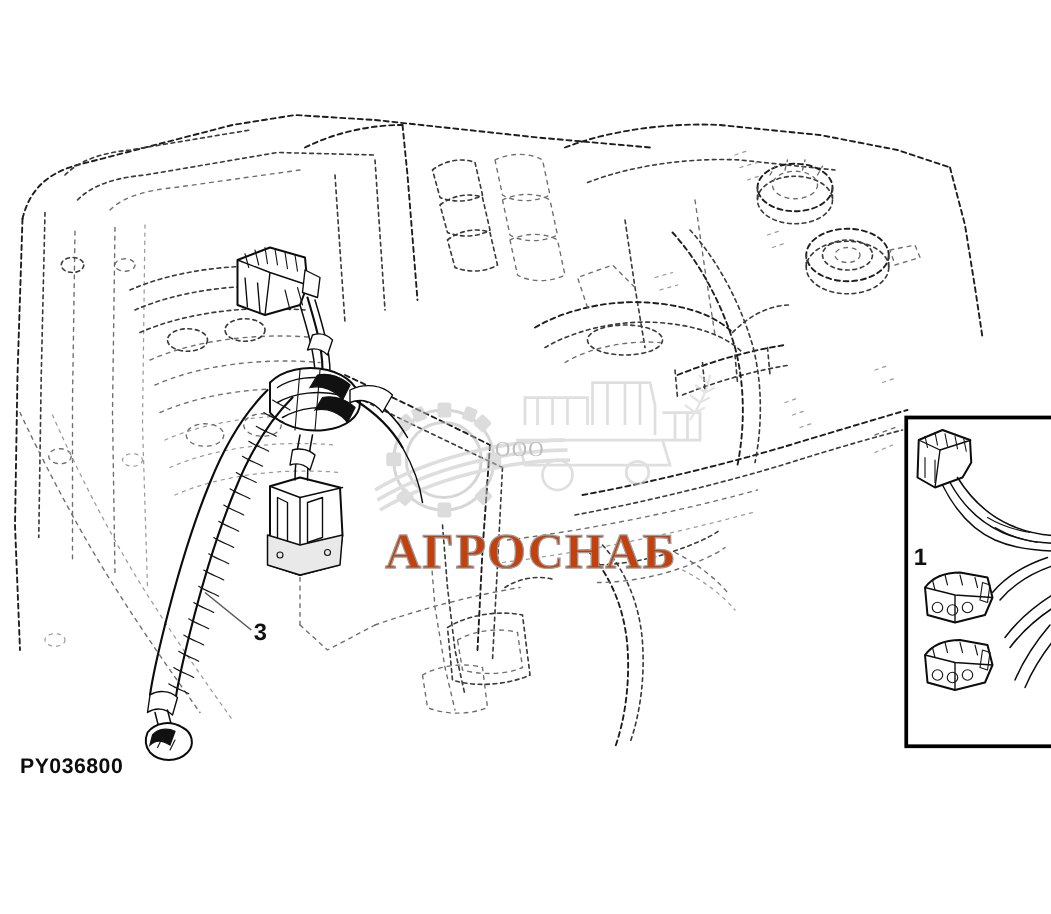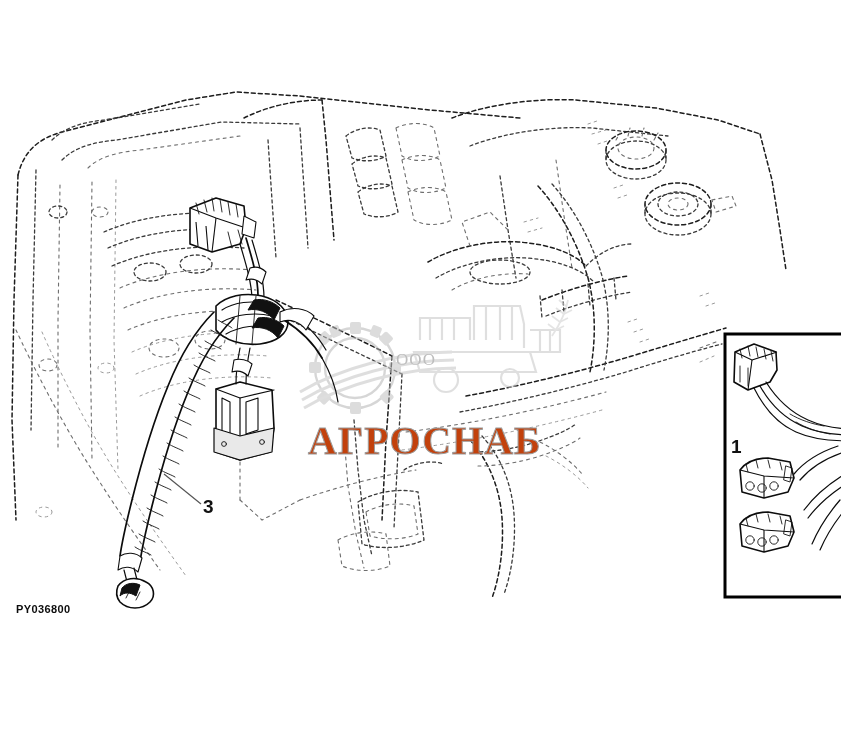--- a/index.html
+++ b/index.html
@@ -3,21 +3,21 @@
 <meta charset="utf-8">
 <style>
   html,body{margin:0;padding:0;background:#ffffff;}
   body{width:841px;height:731px;overflow:hidden;
        font-family:"Liberation Sans", sans-serif;}
   #stage{position:relative;width:841px;height:731px;background:#fff;}
   #stage svg{position:absolute;left:0;top:0;}
   .partnum{
     position:absolute;left:16px;top:603px;
     font-family:"Liberation Sans", sans-serif;
-    font-size:11px;font-weight:bold;letter-spacing:.4px;color:#0d0d0d;text-align:center;
+    font-size:17px;font-weight:bold;letter-spacing:.4px;color:#0d0d0d;text-align:center;
   }
   .callout{
     position:absolute;
     font-family:"Liberation Sans", sans-serif;
     font-size:19px;font-weight:bold;color:#111;
     text-shadow:0 0 3px #fff,0 0 3px #fff,0 0 5px #fff,1px 1px 0 #fff,-1px -1px 0 #fff;
   }
   #callout-3{left:203px;top:496px;}
   #callout-1{left:731px;top:436px;}
   .wm{

